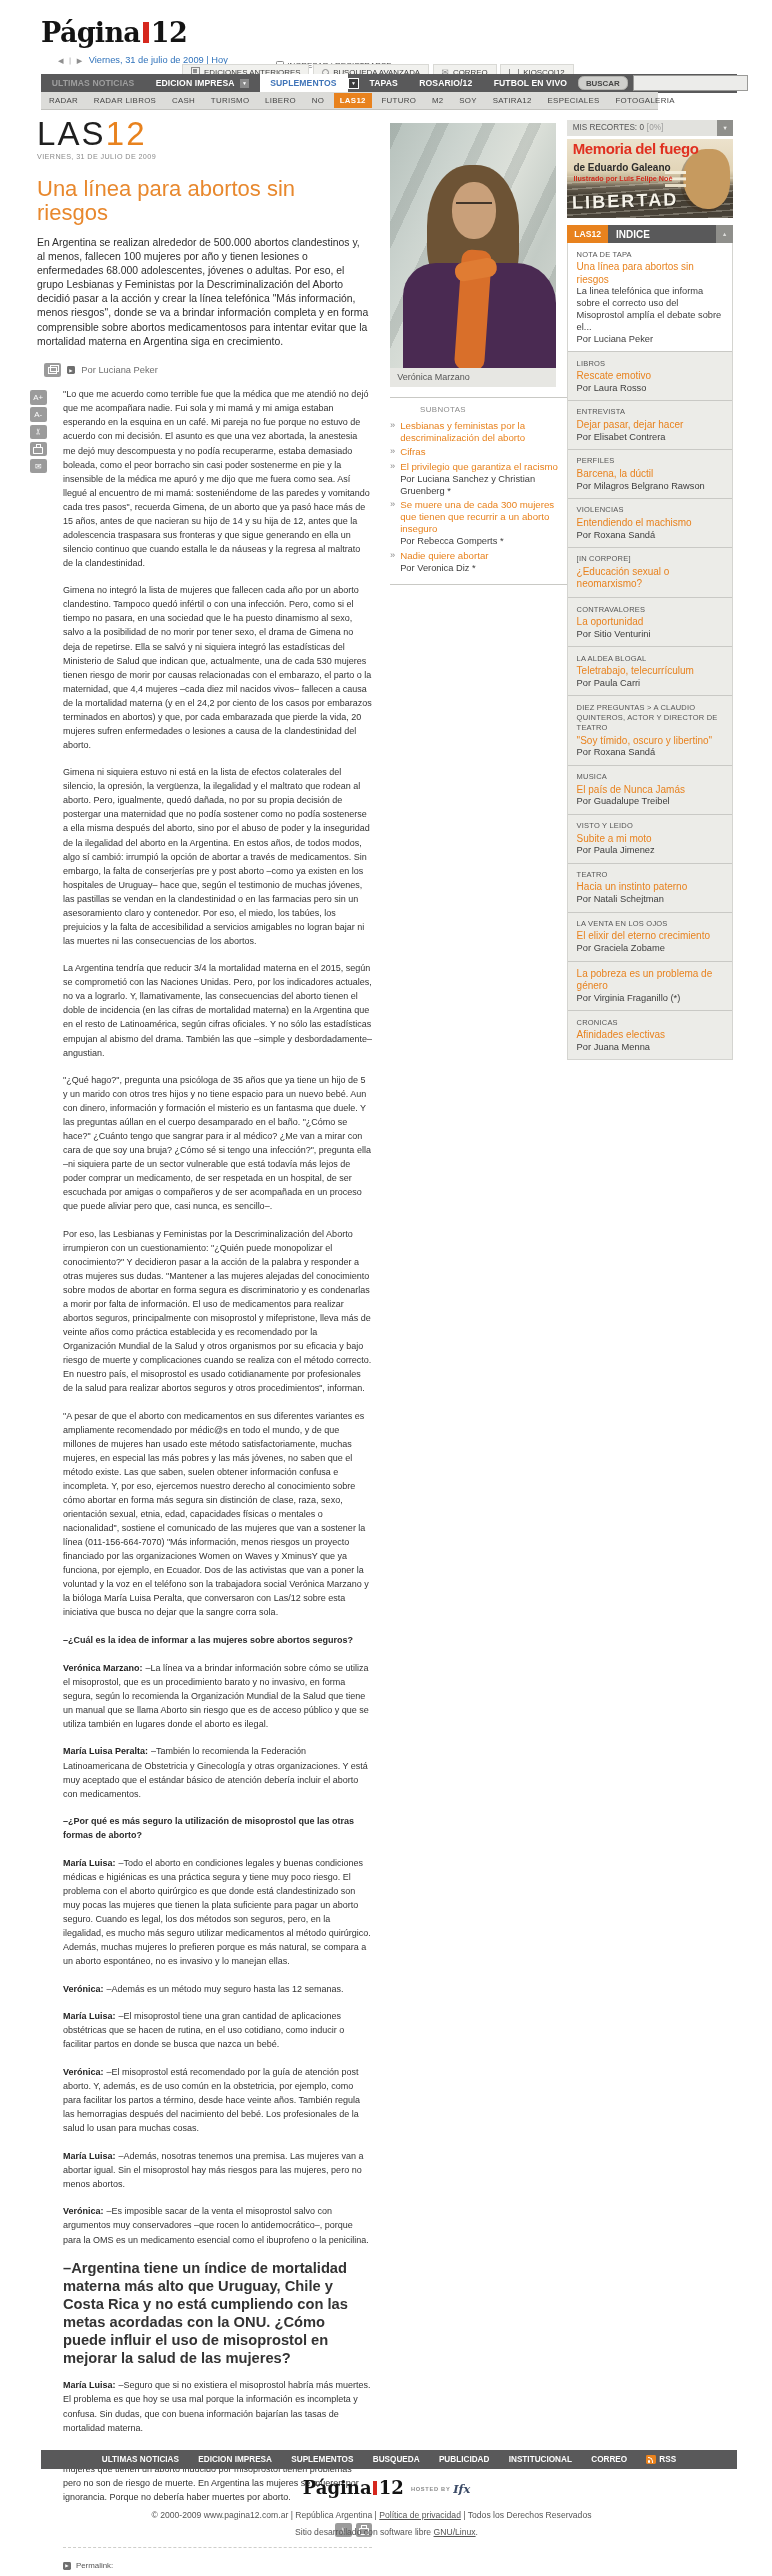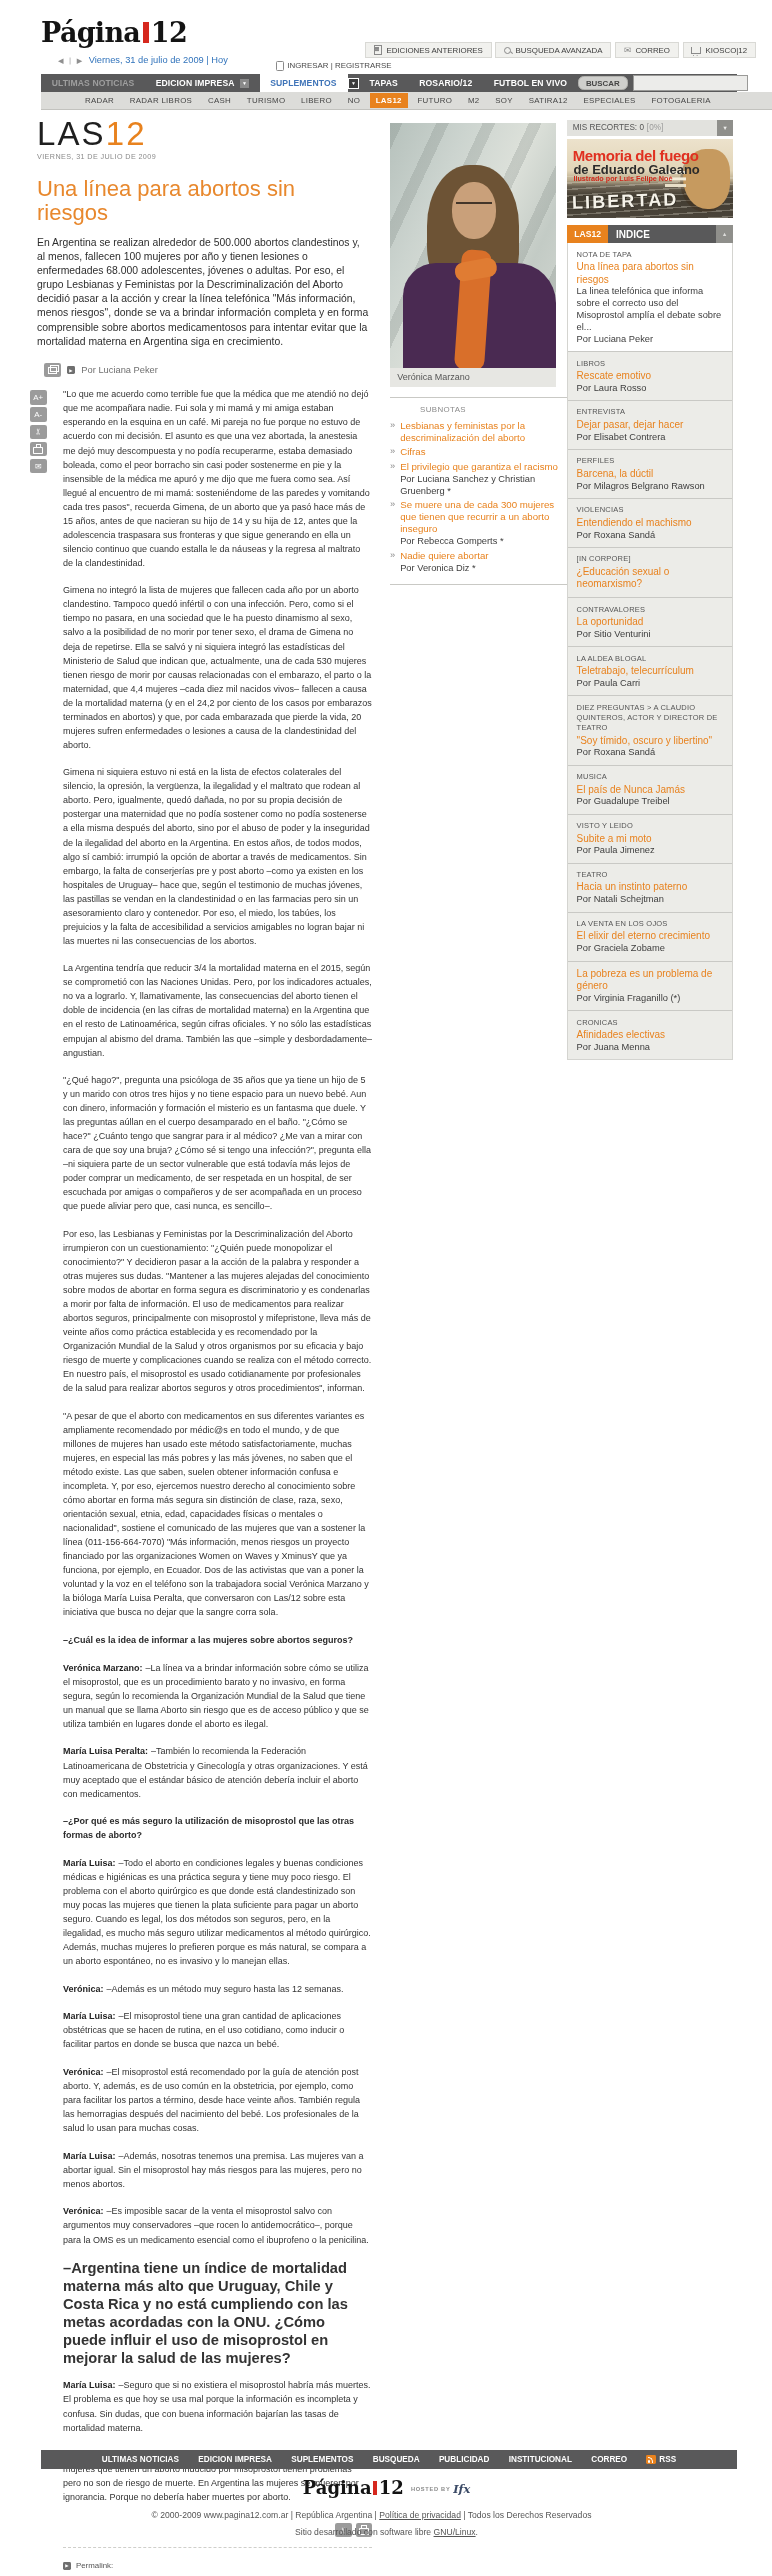--- a/index.html
+++ b/index.html
@@ -5,42 +5,42 @@
   html,body{margin:0;padding:0;background:#fff;}
   .page{position:relative;width:773px;height:2576px;background:#fff;font-family:"Liberation Sans",sans-serif;overflow:hidden;}
 
   
   .logo{position:absolute;left:41px;top:17px;font-family:"DejaVu Serif",serif;font-weight:bold;font-size:27px;color:#141414;letter-spacing:-0.7px;}
   .logo .bar{display:inline-block;width:6.4px;height:21.5px;background:#d6281e;margin:0 1.4px 0 2.9px;vertical-align:-1.4px;}
   .date-row{position:absolute;left:42px;top:55px;font-size:9.3px;color:#3173bb;margin-left:16px;}
   .date-arrows{color:#8f8f8f;font-size:7.2px;margin-right:5px;letter-spacing:1.4px;}
   .login{position:absolute;left:276px;top:61px;font-size:7.9px;color:#4a4a4a;display:flex;align-items:center;gap:3.6px;}
   .user-ico{width:5.7px;height:7.9px;border:1.1px solid #8a8a8a;border-radius:1.4px;display:inline-block;}
-  .utilbar{position:absolute;left:0;top:42px;width:756px;display:flex;justify-content:flex-end;gap:3.6px;}
+  .utilbar{position:absolute;left:0;top:64px;width:756px;display:flex;justify-content:center;gap:3.6px;}
   .utilbtn{display:flex;align-items:center;gap:4.3px;background:#f1f1ee;border:0.7px solid #d9d9d5;padding:2.1px 7.9px;font-size:7.9px;color:#3d3d3d;cursor:pointer;}
   .pages-ico{width:6.4px;height:7.9px;border:1.1px solid #8a8a8a;position:relative;display:inline-block;}
   .pages-ico::after{content:"";position:absolute;left:0.7px;top:1.4px;width:3.6px;height:1.1px;background:#8a8a8a;box-shadow:0 2.1px 0 #8a8a8a;}
   .search-ico{width:5px;height:5px;border:1.4px solid #8a8a8a;border-radius:50%;position:relative;display:inline-block;}
   .search-ico::after{content:"";position:absolute;left:4.3px;top:4.3px;width:2.9px;height:1.4px;background:#8a8a8a;transform:rotate(45deg);}
   .mail-ico{color:#8a8a8a;font-size:8.6px;line-height:1;}
   .cart-ico{width:7.9px;height:5.7px;border:1.1px solid #8a8a8a;border-top:none;position:relative;display:inline-block;margin-top:1.4px;}
   .cart-ico::after{content:"";position:absolute;left:0.7px;bottom:-2.9px;width:1.4px;height:1.4px;border-radius:50%;background:#8a8a8a;box-shadow:3.6px 0 0 #8a8a8a;}
 
   .mainnav{position:absolute;left:41px;top:74px;width:696px;height:18.6px;background:#59595a;display:flex;align-items:stretch;font-size:8.6px;}
   .nav-item{display:flex;align-items:center;padding:0 10.7px;color:#fff;font-weight:bold;letter-spacing:0.1px;cursor:pointer;white-space:nowrap;}
   .nav-muted{color:#9e9e9e;}
   .nav-active{background:#fff;color:#3f74b8;}
   .caret-sq{display:inline-flex;align-items:center;justify-content:center;width:8.6px;height:8.6px;background:#8a8a8a;color:#fff;font-size:5px;margin-left:5.7px;}
   .nav-caretbox{display:flex;align-items:center;justify-content:center;width:15.7px;border-left:1.4px solid #fff;cursor:pointer;}
   .nav-caretbox span{display:inline-flex;align-items:center;justify-content:center;width:8.6px;height:8.6px;background:#3d3d3d;border:0.7px solid #fff;color:#fff;font-size:5px;}
   .searchwrap{margin-left:auto;display:flex;align-items:center;gap:5px;padding-right:5px;}
   .search-btn{background:#cfcfcc;border:0.7px solid #b2b2ae;border-radius:5.7px;color:#454545;font-size:7.9px;font-weight:bold;padding:1.4px 7.2px;cursor:pointer;}
   .search-input{width:109px;height:12px;background:#ececea;border:0.7px solid #9a9a98;}
 
-  .subnav{position:absolute;left:41px;top:92px;width:696px;height:17px;background:#dcdcd9;border-bottom:0.7px solid #c2c2be;display:flex;align-items:center;font-size:7.9px;color:#454545;padding-left:36px;}
+  .subnav{position:absolute;left:41px;top:92px;width:617px;height:17px;background:#dcdcd9;border-bottom:0.7px solid #c2c2be;display:flex;align-items:center;font-size:7.9px;color:#454545;}
   .subnav-item{padding:3.6px 7.9px;letter-spacing:0.3px;cursor:pointer;white-space:nowrap;}
   .subnav-item.active{background:#e8821e;color:#fff;padding:2.9px 5.7px;margin:0 2.1px;font-weight:bold;}
 
   
   .leftcol{position:absolute;left:37px;top:117px;width:335px;}
   .las12-logo{font-size:33px;color:#1f1f1f;letter-spacing:2.1px;line-height:1;}
   .las12-logo .num{color:#e8821e;}
   .las12-date{font-size:7.2px;color:#8a8a8a;letter-spacing:0.4px;margin-top:2.1px;}
   .headline{margin-top:15.7px;width:335px;font-size:22px;line-height:1.08;color:#e8882d;}
   .standfirst{margin-top:11.4px;width:333px;font-size:10.4px;line-height:1.36;color:#2e2e2e;}
@@ -89,22 +89,22 @@
   .rightcol{position:absolute;left:567px;top:120px;width:166px;}
   .recortes{display:flex;align-items:center;height:15.7px;background:#e2e2de;font-size:8.2px;color:#555;padding-left:5.7px;}
   .recortes .pct{color:#9a9a9a;margin-left:2.9px;}
   .recortes-btn{margin-left:auto;width:15.7px;height:15.7px;background:#8f8f8b;color:#eceat;color:#ececea;display:flex;align-items:center;justify-content:center;font-size:5.7px;cursor:pointer;}
   .ad{position:relative;width:166px;height:79px;margin-top:3.6px;overflow:hidden;cursor:pointer;
     background:linear-gradient(#ece2cc 0%,#e2d5b8 40%,#b9aa8c 52%,#6b6253 60%,#423c31 72%,#4a443a 100%);}
   .ad::before{content:"";position:absolute;left:0;top:37px;width:100%;height:42px;
     background:repeating-linear-gradient(176deg,rgba(240,235,220,.28) 0 1.4px,rgba(40,35,25,0) 1.4px 6.4px);}
   .ad-face{position:absolute;right:2.9px;top:10px;width:47px;height:60px;background:#c69a5f;border-radius:52% 40% 46% 56%;box-shadow:-2.9px 2.9px 0 rgba(60,40,20,.35);}
   .ad-face::before{content:"";position:absolute;left:-18.6px;top:21.5px;width:21.5px;height:2.9px;background:#f3ecd9;box-shadow:0 6.4px 0 #f3ecd9,0 13px 0 #e8dfc8;}
-  .ad-title{position:absolute;left:5.7px;top:8px;color:#e03020;font-weight:bold;font-size:15px;letter-spacing:-0.4px;}
-  .ad-author{position:absolute;left:6.4px;top:23px;color:#2b2b2b;font-size:13px;font-weight:bold;}
+  .ad-title{position:absolute;left:5.7px;top:1px;color:#e03020;font-weight:bold;font-size:15px;letter-spacing:-0.4px;}
+  .ad-author{position:absolute;left:6.4px;top:23px;color:#2b2b2b;font-size:10px;font-weight:bold;}
   .ad-illus{position:absolute;left:6.4px;top:35px;color:#cf2a1c;font-size:7.2px;font-weight:bold;}
   .ad-big{position:absolute;left:5px;top:52px;color:#f5f2e9;font-size:18px;font-weight:bold;letter-spacing:2.1px;transform:rotate(-2deg);text-shadow:0.7px 0.7px 0 #2a261e;}
   .idx-tabs{display:flex;align-items:stretch;height:18px;background:#59595a;margin-top:7.2px;}
   .idx-tab1{display:flex;align-items:center;background:#e8821e;color:#fff;font-weight:bold;font-size:8.6px;padding:0 7.2px;cursor:pointer;}
   .idx-tab2{display:flex;align-items:center;color:#fff;font-weight:bold;font-size:10px;padding:0 7.9px;cursor:pointer;}
   .idx-up{margin-left:auto;width:17px;background:#8f8f8b;color:#dcdcda;display:flex;align-items:center;justify-content:center;font-size:5.7px;cursor:pointer;}
   .idx{background:#ecece8;border:0.7px solid #d4d4d0;border-top:none;}
   .idx-item{padding:6.4px 8.6px 7.2px;border-bottom:0.7px solid #c9c9c5;}
   .idx-item:last-child{border-bottom:none;}
   .idx-item.featured{background:#fff;}

